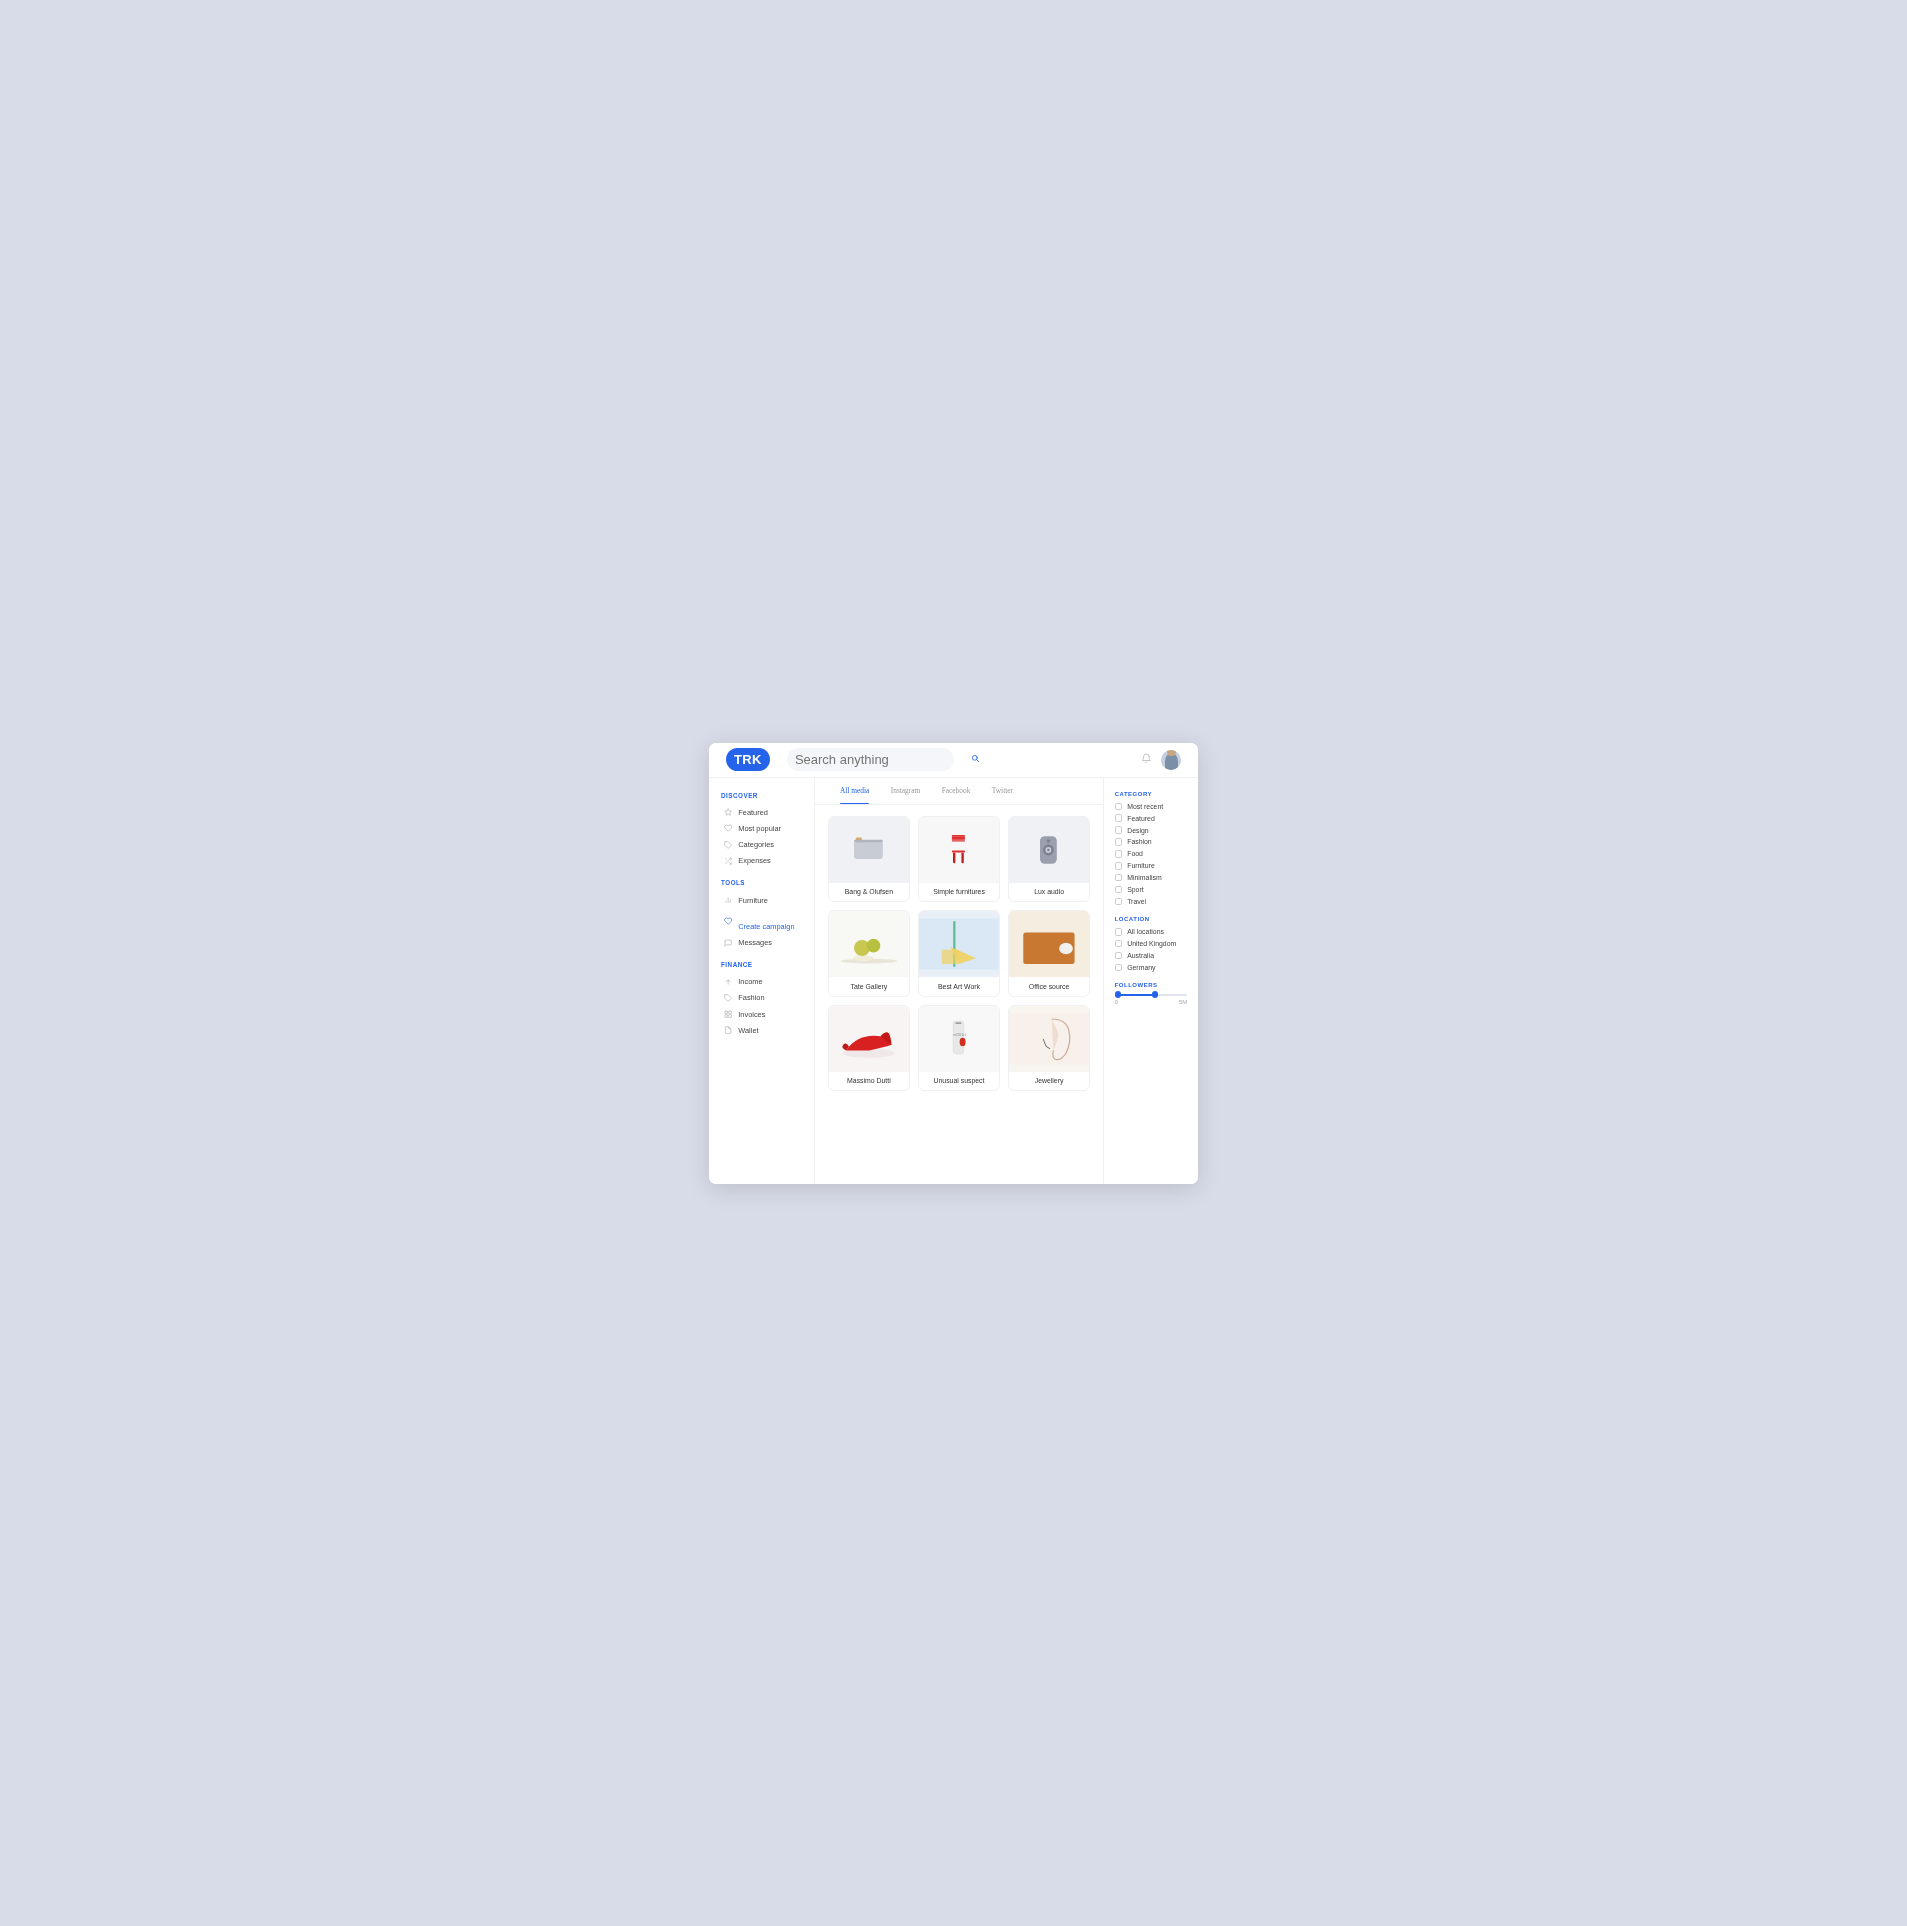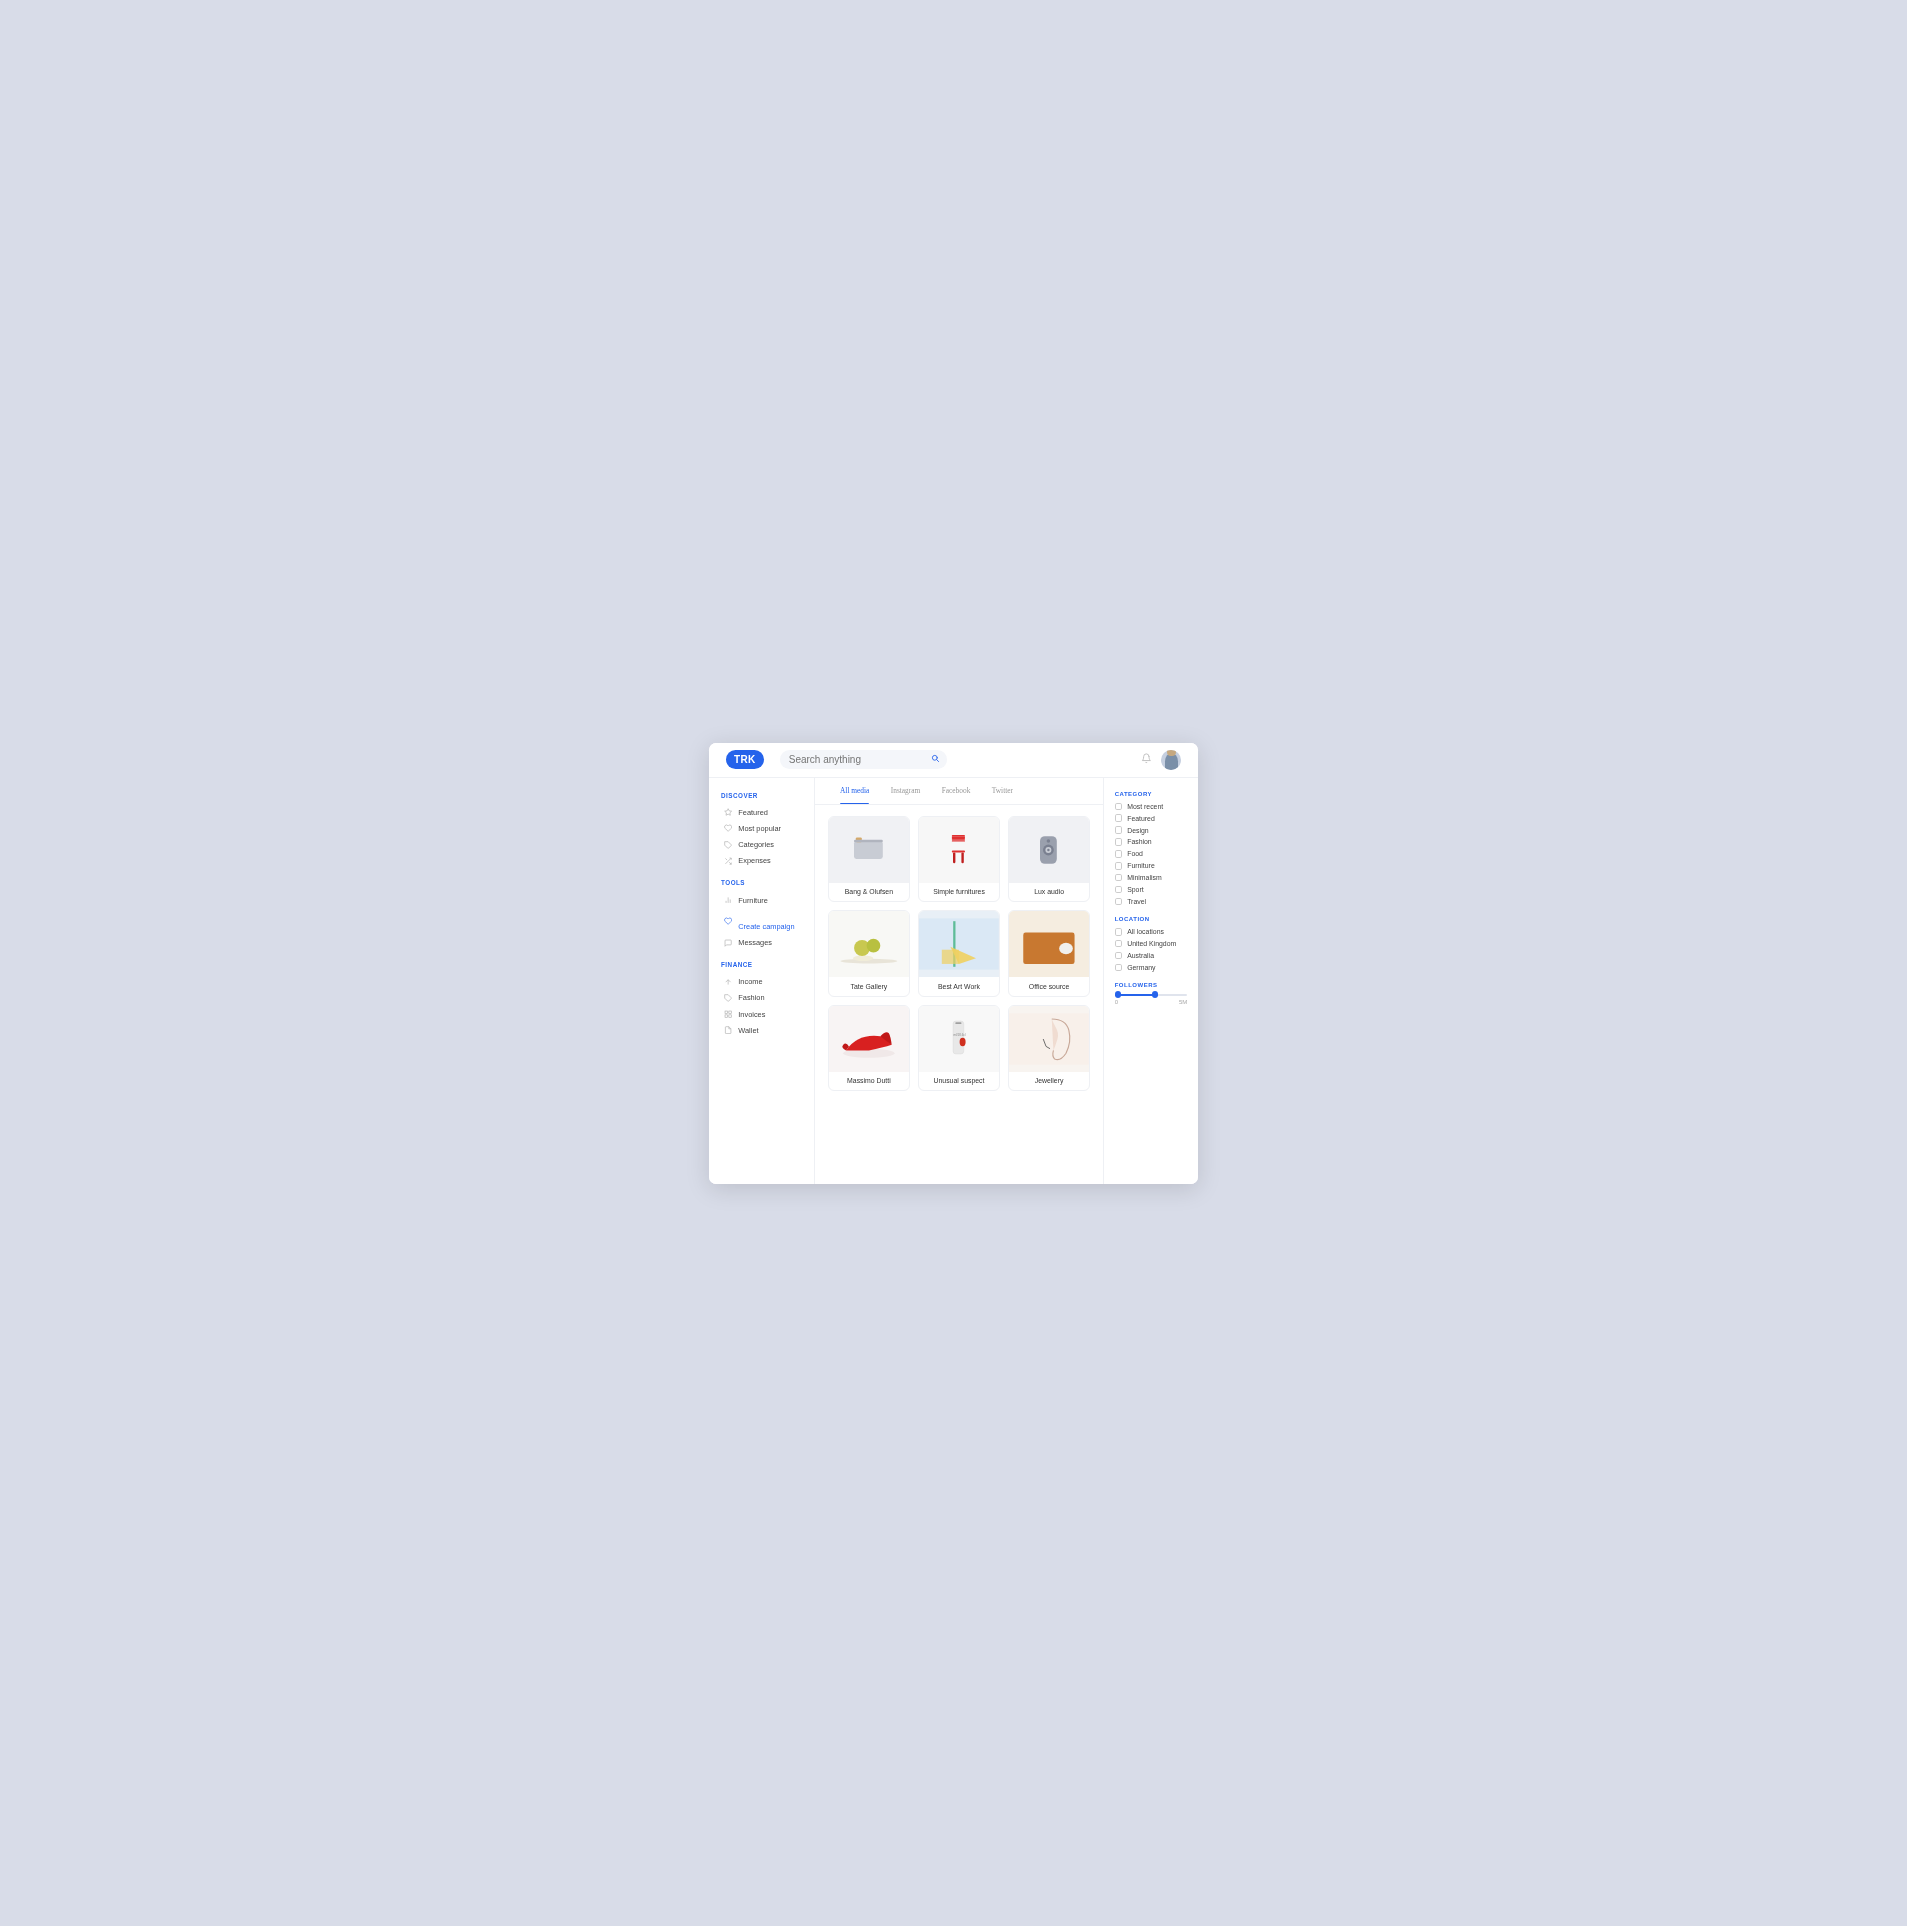--- a/index.html
+++ b/index.html
@@ -28,42 +28,42 @@
       padding: 0 16.7px;
       height: 35px;
       border-bottom: 0.6px solid #eef0f4;
       background: #fff;
       flex-shrink: 0;
     }
     .logo-btn {
       background: #2563eb;
       color: #fff;
       border-radius: 12px;
-      font-size: 10px;
+      font-size: 13px;
       font-weight: 700;
       padding: 3.6px 8.3px;
       cursor: pointer;
       border: none;
       letter-spacing: 0.3px;
     }
     .search-wrap {
       display: flex;
       align-items: center;
       background: #f4f6fa;
       border-radius: 12px;
       padding: 3.6px 8.3px;
       margin-left: 16.7px;
       flex: 1;
       max-width: 167px;
     }
     .search-input {
       border: none;
       background: transparent;
       outline: none;
-      font-size: 10px;
+      font-size: 13px;
       color: #aaa;
       flex: 1;
     }
     .search-icon-btn {
       background: none;
       border: none;
       cursor: pointer;
       color: #2563eb;
       font-size: 9px;
       line-height: 1;

